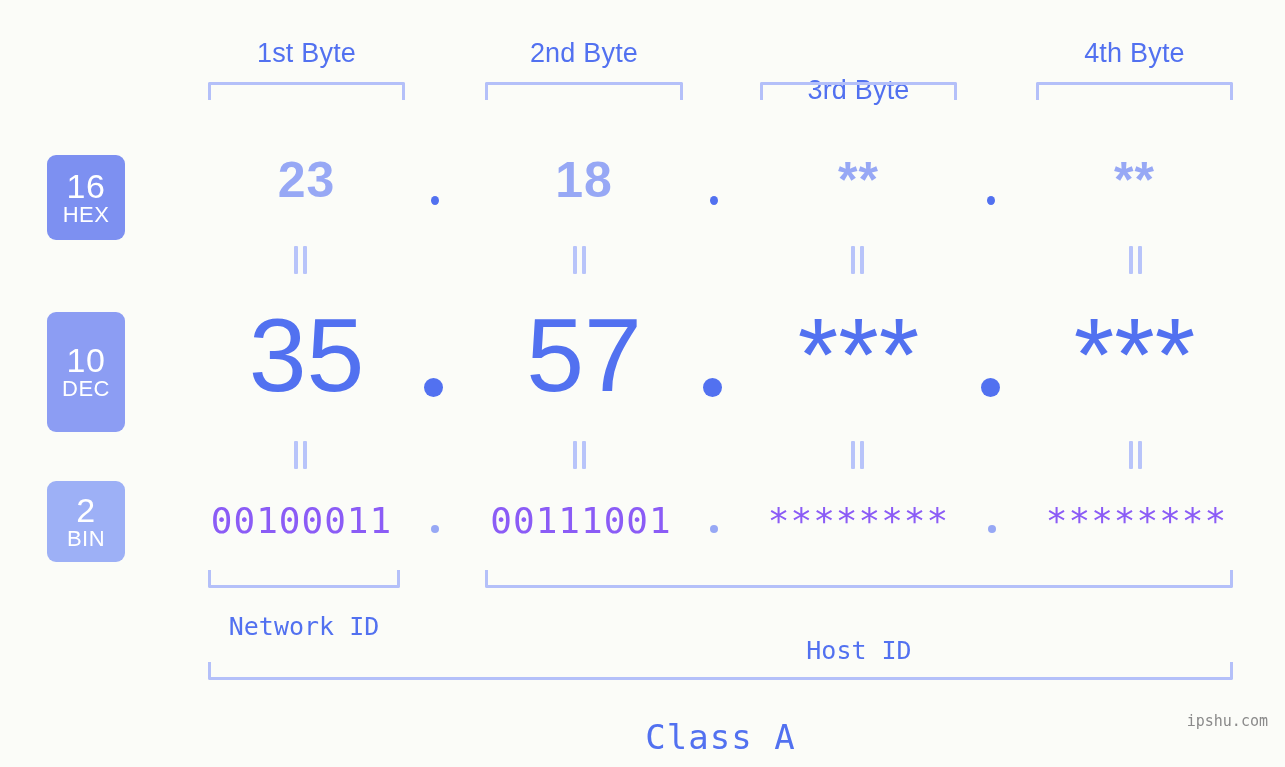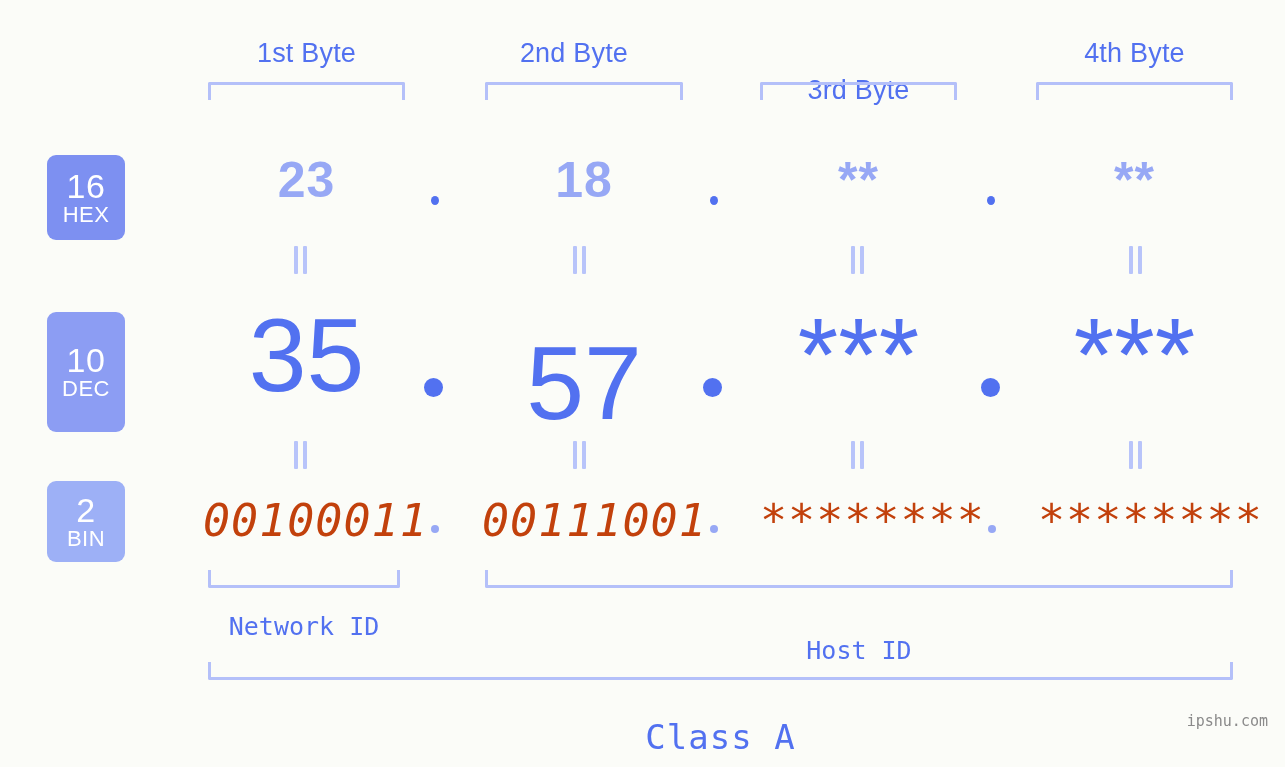--- a/index.html
+++ b/index.html
@@ -95,26 +95,25 @@
     letter-spacing: 1px;
     font-weight: bold;
   }
   .row-dec .cell {
     font-size: 104px;
     line-height: 104px;
     color: #5271f0;
     letter-spacing: 0px;
   }
   .row-bin .cell {
-    font-size: 45px;
+    font-size: 36px;
     line-height: 38px;
-    color: #c2410c;
+    color: #8b5cf6;
     font-family: "DejaVu Sans Mono", monospace;
     letter-spacing: 1px;
-    font-style: italic;
   }
 
   
   .dot {
     position: absolute;
     border-radius: 50%;
   }
   .dot.small { width: 8px;  height: 9px;  background: #5271f0; }
   .dot.big   { width: 19px; height: 19px; background: #5271f0; }
   .dot.bin   { width: 8px;  height: 8px;  background: #97a8f5; }
@@ -169,21 +168,21 @@
     font-family: "DejaVu Sans Mono", monospace;
     white-space: nowrap;
   }
 </style>
 </head>
 <body>
 
 <div id="stage">
 
   <div class="byte-title" style="left:208px; width:197px;">1st Byte</div>
-  <div class="byte-title" style="left:475px; width:198px;">2nd Byte</div>
+  <div class="byte-title" style="left:485px; width:198px;">2nd Byte</div>
   <div class="byte-title" style="left:760px; width:197px;margin-top:37px;">3rd Byte</div>
   <div class="byte-title" style="left:1036px; width:197px;">4th Byte</div>
 
   <div class="bracket down" style="left:208px; top:82px; width:197px;"></div>
   <div class="bracket down" style="left:485px; top:82px; width:198px;"></div>
   <div class="bracket down" style="left:760px; top:82px; width:197px;"></div>
   <div class="bracket down" style="left:1036px; top:82px; width:197px;"></div>
 
   <div class="badge" style="top:155px; height:85px; background:#7d90f1;">
     <div class="num">16</div>
@@ -221,21 +220,21 @@
     <span class="a"></span>
       <span class="b"></span>
   </div>
   <div class="eq" style="left:1128px; top:246px;">
     <span class="a"></span>
       <span class="b"></span>
   </div>
 
   <div class="row-dec">
     <div class="cell" style="left:208px; top:303px; width:197px;">35</div>
-    <div class="cell" style="left:485px; top:303px; width:198px;margin-top:28px;">57</div>
+    <div class="cell" style="left:485px; top:303px; width:198px;">57</div>
     <div class="cell" style="left:760px; top:303px; width:197px;">***</div>
     <div class="cell" style="left:1036px; top:303px; width:197px;">***</div>
 
     <div class="dot big" style="left:424px; top:378px;"></div>
     <div class="dot big" style="left:703px; top:378px;"></div>
     <div class="dot big" style="left:981px; top:378px;"></div>
   </div>
 
   <div class="eq" style="left:293px; top:441px;">
     <span class="a"></span>

